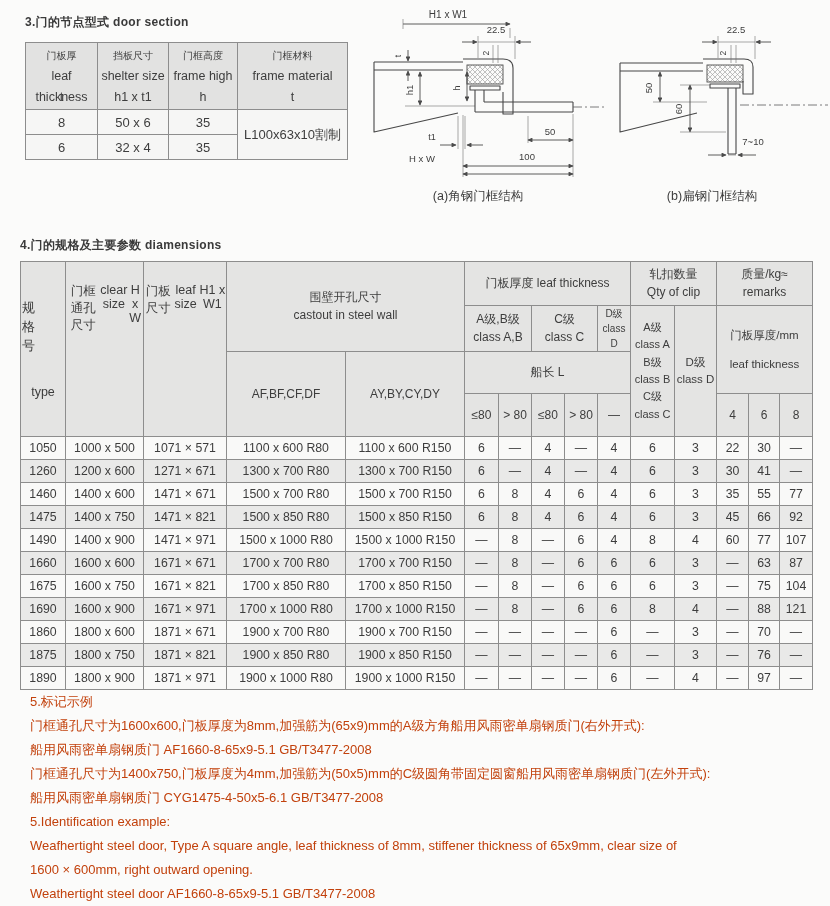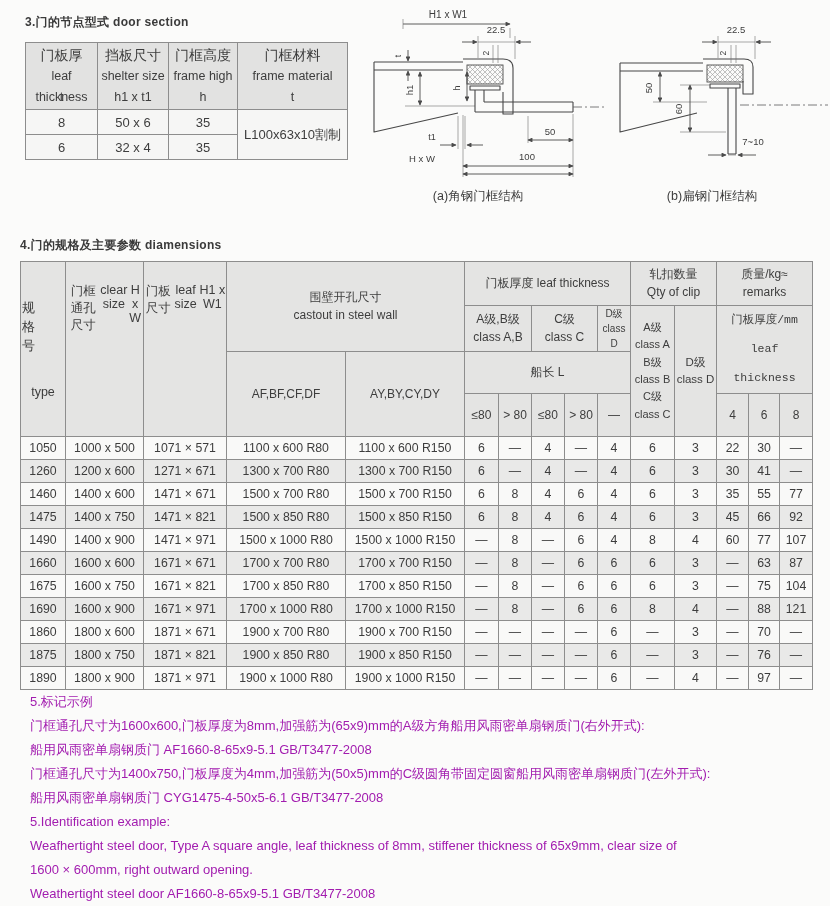--- a/index.html
+++ b/index.html
@@ -9,21 +9,21 @@
     font-family:"Liberation Sans", sans-serif; color:#3d3d3d;
   }
   .abs { position:absolute; }
   .sec-title { font-size:12px; font-weight:bold; color:#3a3a3a; letter-spacing:.3px; }
 
   
   table { border-collapse:collapse; table-layout:fixed; }
   .small-t { background:#f6f6f5; }
   .small-t th, .small-t td { border:1px solid #8d8d8d; text-align:center; vertical-align:middle; }
   .small-t th { background:#e2e2e1; font-weight:normal; padding:2px 1px; }
-  .small-t th .l1 { font-size:14px; height:21px; line-height:21px; }
+  .small-t th .l1 { font-size:10px; height:21px; line-height:21px; }
   .small-t th .l2 { font-size:12.5px; height:21px; line-height:21px; }
   .small-t th .l3 { font-size:12.5px; height:20px; line-height:20px; }
   .small-t td { font-size:13px; height:25px; }
 
   
   .big-t { background:#f9f9f8; }
   .big-t th, .big-t td { border:1px solid #8d8d8d; text-align:center; vertical-align:middle; font-weight:normal; }
   .big-t thead th { background:#e4e4e3; font-size:12px; }
   .big-t tr.r1 { height:44px; }
   .big-t tr.r2 { height:43px; }
@@ -34,31 +34,31 @@
   .big-t tbody tr:nth-child(even) td { background:#e9e9e8; }
   .pre { white-space:pre-line; line-height:1.45; }
   .spread3 { display:flex; flex-direction:row; justify-content:space-between; height:148px; padding:8px 0 10px 0; }
   .spread3 span { display:block; font-size:12.5px; }
   .type-cell { display:flex; flex-direction:column; justify-content:space-evenly; height:158px; }
   .vword { width:15px; line-height:1.45; word-break:break-all; font-size:13px; }
   .type-en { font-size:12.5px; }
   .sm { font-size:10px !important; line-height:1.5; }
   .clipabc { font-size:11px !important; line-height:1.58 !important; }
   .clipd { font-size:11.5px !important; }
-  .massthick { font-size:11.5px !important; line-height:2.5 !important;font-family:Liberation Mono, monospace; }
+  .massthick { font-size:11.5px !important; line-height:2.5 !important; }
 
   
   svg text { fill:#3d3d3d; }
   .ol  { stroke:#474747; stroke-width:1.1; fill:none; stroke-linejoin:round; }
   .dim { stroke:#4b4b4b; stroke-width:.9; fill:none; }
   .ext { stroke:#6f6f6f; stroke-width:.6; fill:none; }
   .cl  { stroke:#5a5a5a; stroke-width:.8; fill:none; }
 
   
-  .notes { font-size:13px; line-height:24px; color:#a21caf; }
+  .notes { font-size:13px; line-height:24px; color:#c2410c; }
 </style>
 </head>
 <body>
 
 <div class="abs sec-title" style="left:25px; top:14px;">3.门的节点型式  door  section</div>
 
 <table class="small-t abs" style="left:25px; top:42px;">
   <colgroup>
       <col style="width:72px">
       <col style="width:71px">

